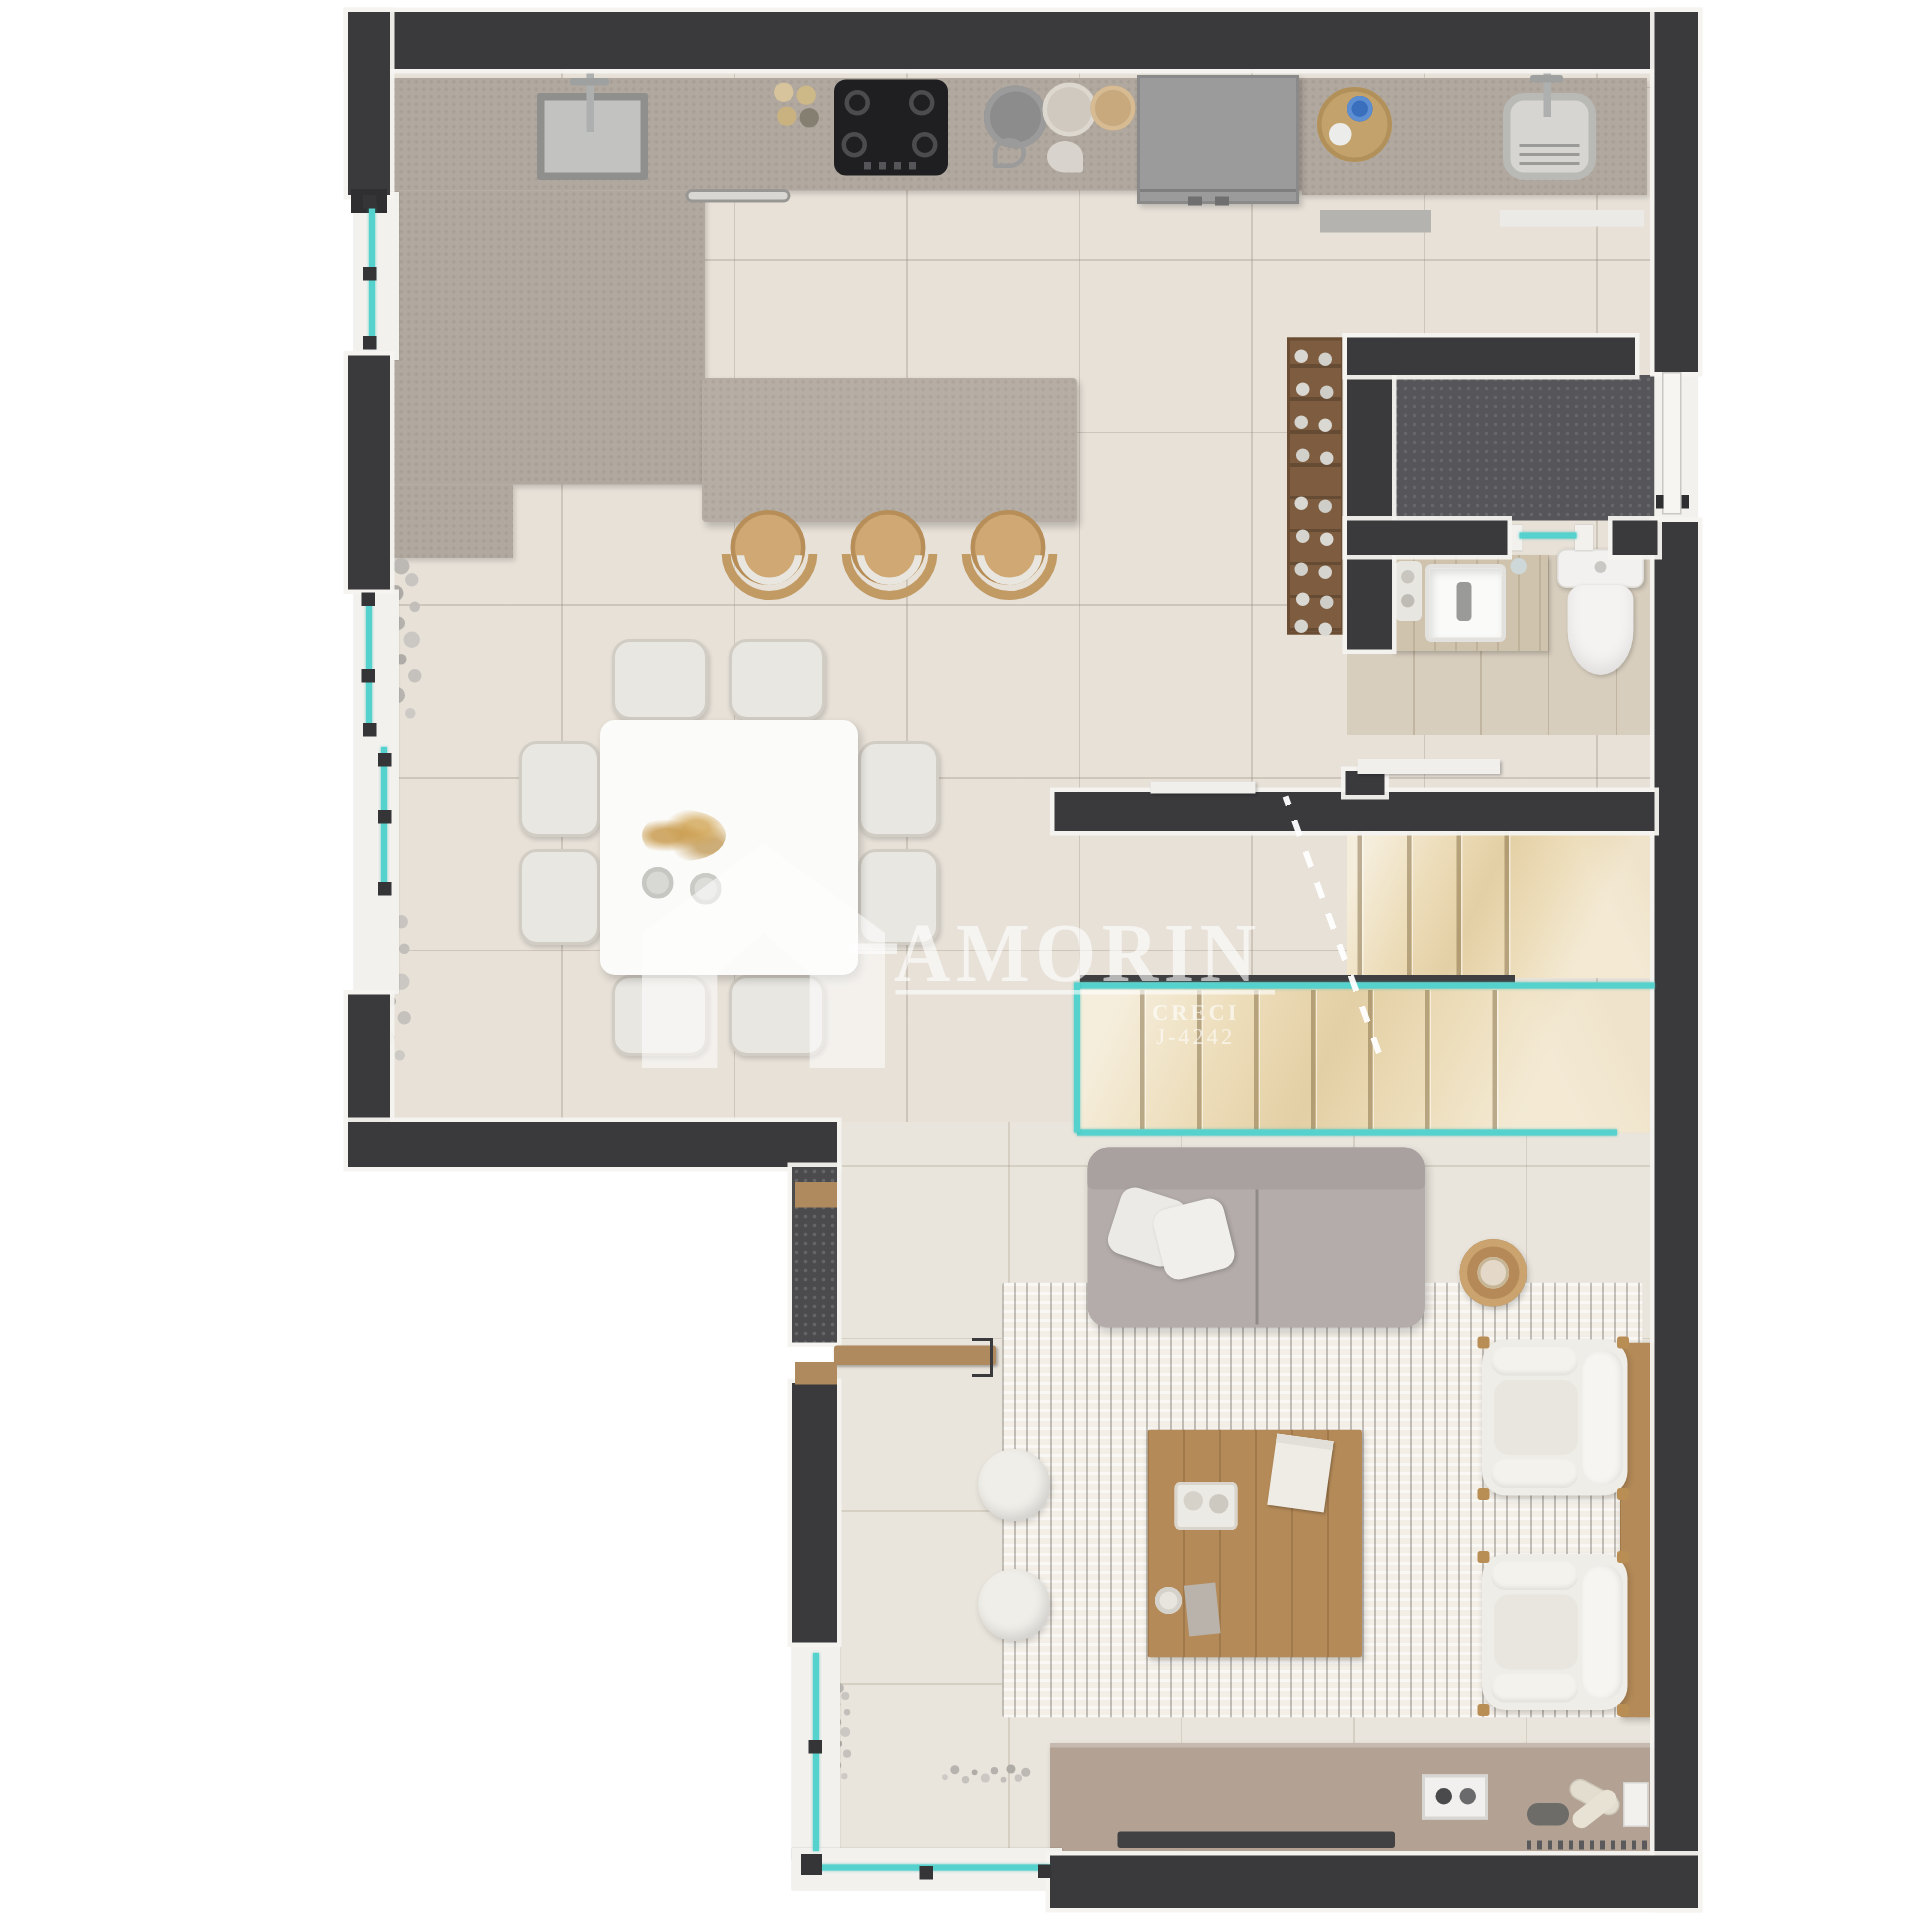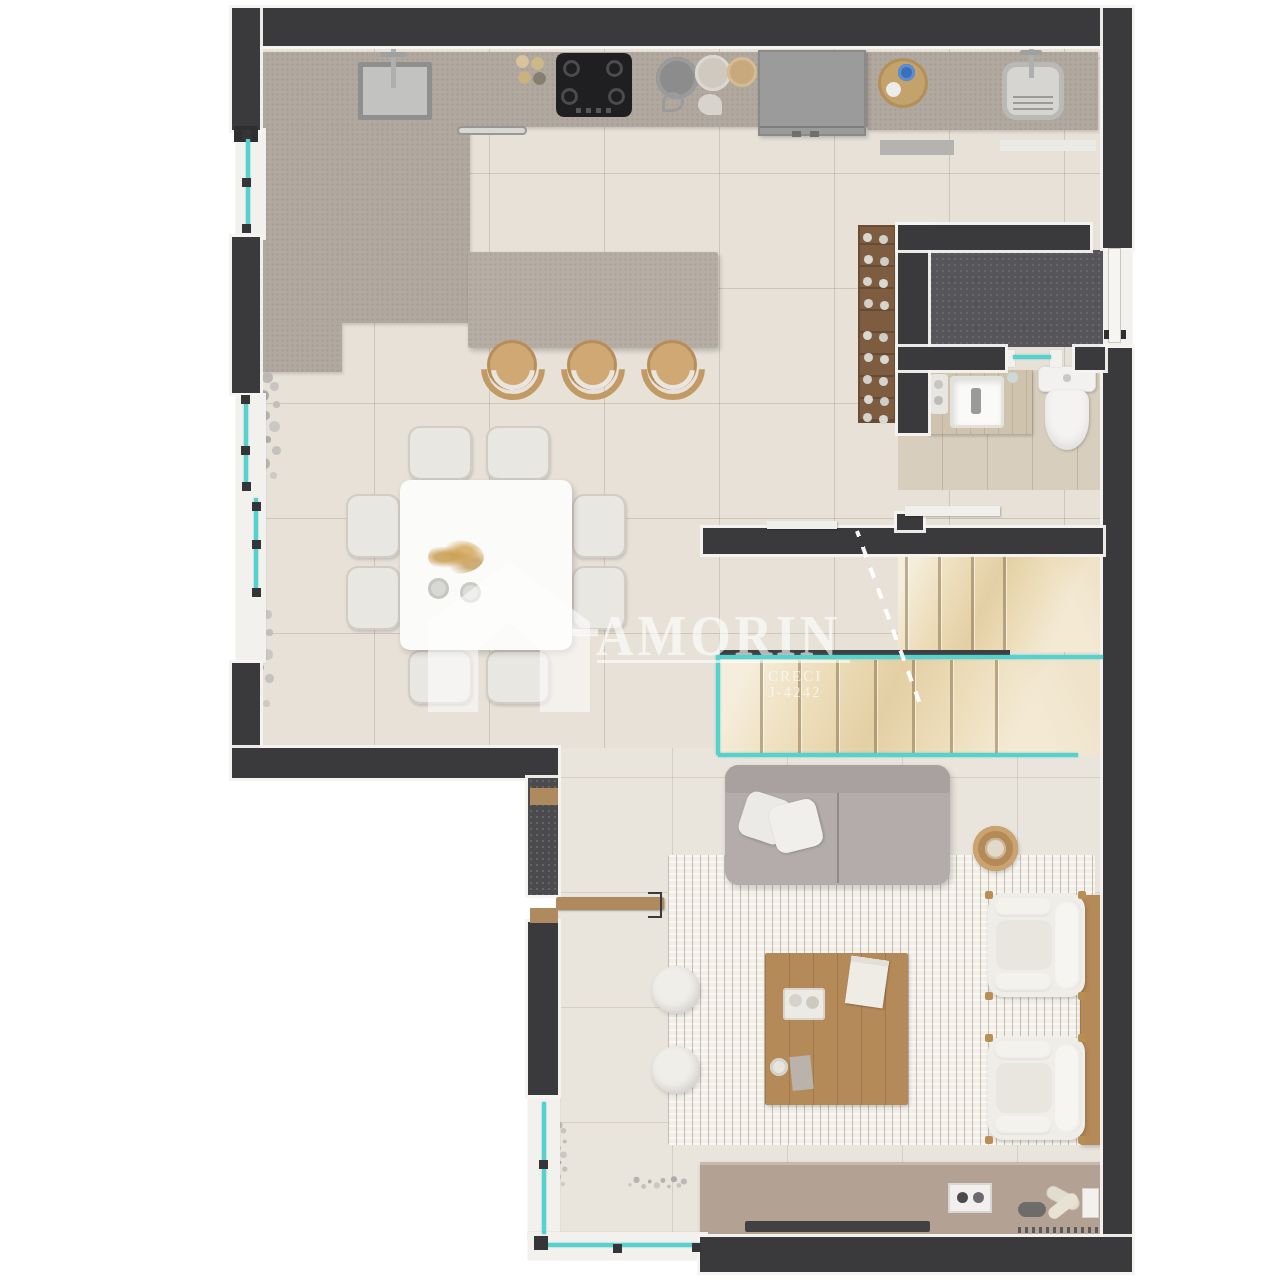--- a/index.html
+++ b/index.html
@@ -319,17 +319,17 @@
   <div style="left:1007px;top:372px;width:11px;height:11px;border-radius:50%;background:#cfd8d8;z-index:4;"></div>
   <div style="left:1038px;top:366px;width:58px;height:26px;background:#f2f1ef;border:1px solid #dddcd8;border-radius:6px;z-index:3;box-shadow:1px 1px 3px rgba(0,0,0,.2);"></div>
   <div style="left:1063px;top:374px;width:8px;height:8px;border-radius:50%;background:#c9c8c4;z-index:4;"></div>
   <div style="left:1045px;top:390px;width:44px;height:60px;background:#f4f3f1;border-radius:10px 10px 50% 50%;z-index:3;box-shadow:inset 0 -6px 10px rgba(0,0,0,.08), 1px 1px 3px rgba(0,0,0,.2);"></div>
 
   <div class="wm wm-logo"></div>
   <div class="wm wm-dash"></div>
   <div class="wm wm-brand">AMORIN</div>
   <div class="wm wm-line"></div>
   <div class="wm wm-creci">
-    <span style="position:static;display:block;">CRECI</span>
+    <span style="position:static;display:block;font-weight:bold;">CRECI</span>
     <span style="position:static;display:block;">J-4242</span>
   </div>
 
 </div>
 
 </body></html>

